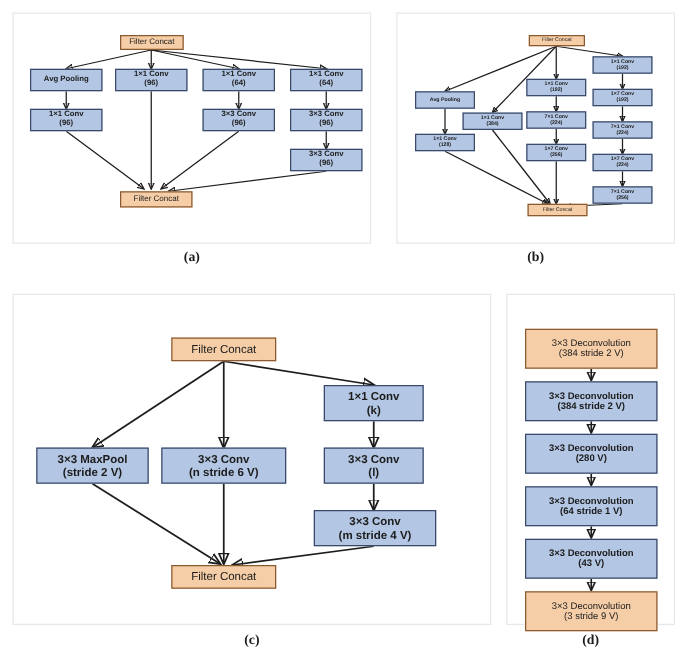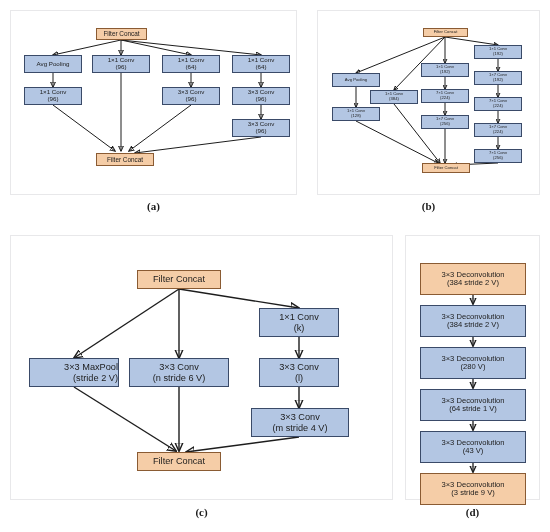--- a/index.html
+++ b/index.html
@@ -6,21 +6,21 @@
   body{width:550px;height:532px;font-family:"Liberation Sans",sans-serif;position:relative;overflow:hidden;}
   .figure{position:absolute;left:0;top:0;width:550px;height:532px;}
 
   .panel{position:absolute;border:1px solid #e8e8ea;background:#ffffff;box-sizing:border-box;}
   .caption{position:absolute;font-family:"Liberation Serif",serif;font-size:11px;color:#1b1b1b;
            text-align:center;font-weight:700;}
 
   .node{position:absolute;box-sizing:border-box;display:flex;flex-direction:column;
         align-items:center;justify-content:center;text-align:center;line-height:1.12;
         color:#1c1c1c;white-space:nowrap;}
-  .blue{background:#b3c6e3;border:1px solid #3a4a68;}
+  .blue{background:#b3c6e3;border:1px solid #3a4a68;font-weight:bold;}
   .orange{background:#f5cda7;border:1px solid #8a5b33;}
 
   .l1{display:block;}
   .l2{display:block;}
 
   svg.edges{position:absolute;left:0;top:0;overflow:visible;}
   svg.edges path,svg.edges line{stroke:#1d1d1d;fill:none;}
 
   
   #panelA{left:10px;top:10px;width:287px;height:185px;}
@@ -219,21 +219,21 @@
 
       <line x1="63" y1="151" x2="165" y2="215" marker-end="url(#ahC)" stroke-width="1.4"></line>
       <line x1="168" y1="151" x2="168" y2="215" marker-end="url(#ahC)" stroke-width="1.4"></line>
       <line x1="288" y1="201" x2="175" y2="216" marker-end="url(#ahC)" stroke-width="1.4"></line>
     </svg>
 
     <div class="node orange" style="left:126px;top:34px;width:84px;height:19px;">
       <span class="l1">Filter Concat</span>
     </div>
 
-    <div class="node blue" style="left:18px;top:122px;width:90px;height:29px;align-items:flex-end;">
+    <div class="node blue" style="left:18px;top:122px;width:90px;height:29px;">
       <span class="l1">3×3 MaxPool</span>
       <span class="l2">(stride 2 V)</span>
     </div>
 
     <div class="node blue" style="left:118px;top:122px;width:100px;height:29px;">
       <span class="l1">3×3 Conv</span>
       <span class="l2">(n stride 6 V)</span>
     </div>
 
     <div class="node blue" style="left:248px;top:72px;width:80px;height:29px;">

